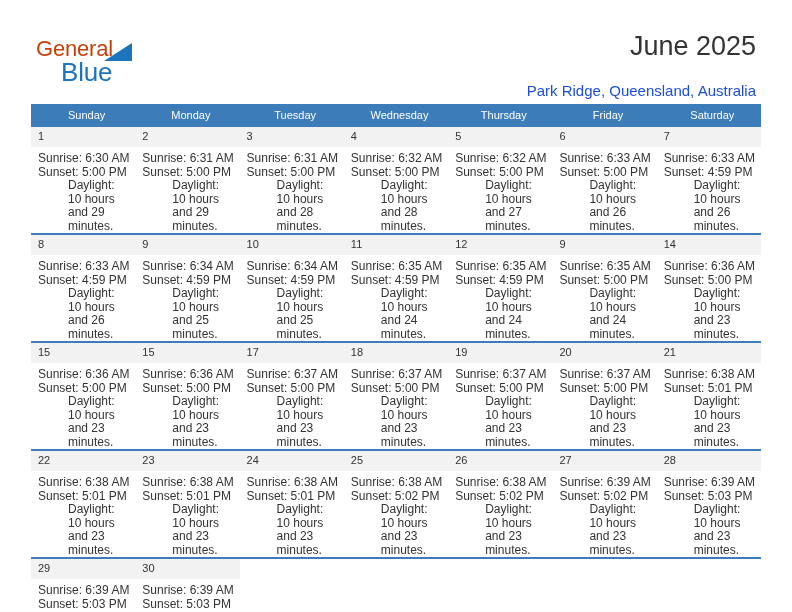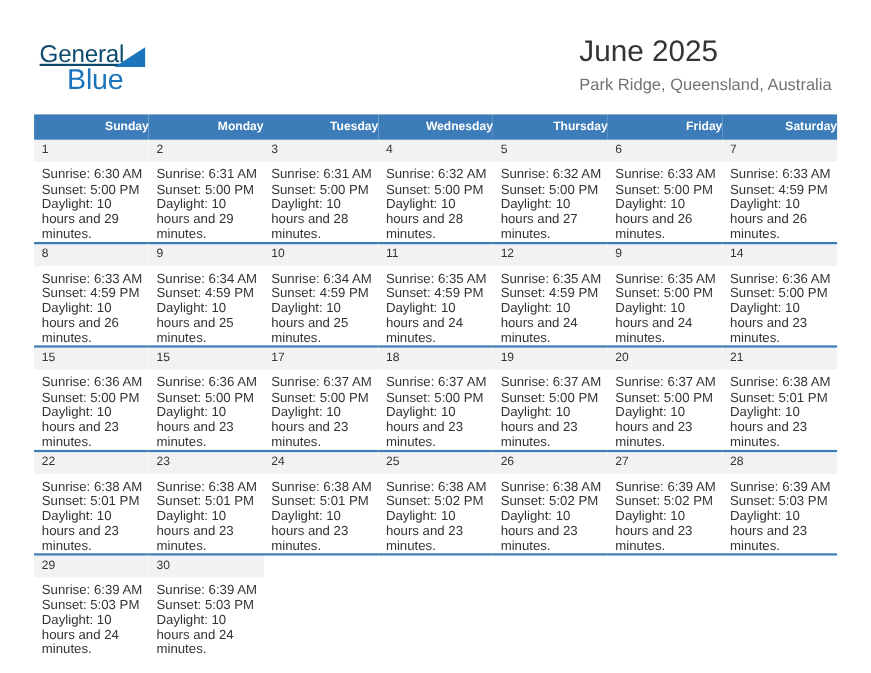--- a/index.html
+++ b/index.html
@@ -35,23 +35,22 @@
     top: 36px;
     width: 130px;
     height: 46px;
   }
   .logo-general {
     position: absolute;
     left: 0;
     top: 0;
     font-size: 22px;
     letter-spacing: -0.2px;
-    color: #0c4a6e;
+    color: #c2410c;
     font-family: "Liberation Sans", sans-serif;
-    text-decoration: underline;
   }
   .logo-tri {
     position: absolute;
     left: 68px;
     top: 7px;
     width: 0;
     height: 0;
     border-left: 28px solid transparent;
     border-bottom: 18px solid #1c75bc;
   }
@@ -61,52 +60,52 @@
     top: 21px;
     font-size: 26px;
     letter-spacing: -0.2px;
     color: #1c75bc;
     font-family: "Liberation Sans", sans-serif;
   }
   .title-block {
     position: absolute;
     right: 36px;
     top: 30px;
-    text-align: left;
+    text-align: right;
   }
   .month-title {
     font-size: 27px;
     color: #333333;
     line-height: 32px;
     font-weight: normal;
     white-space: nowrap;
   }
   .location {
     font-size: 15px;
-    color: #737373;
+    color: #1d4ed8;
     line-height: 20px;
-    margin-top: 6px;
+    margin-top: 19px;
     white-space: nowrap;
   }
 
   
   .calendar {
     position: absolute;
     left: 31px;
     top: 104px;
     width: 730px;
     border-collapse: collapse;
     table-layout: fixed;
   }
   .calendar th {
     background: #3c7cb8;
     color: #ffffff;
     font-size: 11px;
-    font-weight: bold;
-    text-align: right;
+    font-weight: normal;
+    text-align: center;
     padding: 4px 0 4px 7px;
     height: 13px;
     border: none;
   }
   .weekrow > td {
     vertical-align: top;
     padding: 0;
     border-top: 2px solid #3c7cb8;
     background: #ffffff;
     height: 87px;
@@ -130,20 +129,21 @@
     padding: 5px 6px 0 7px;
     font-size: 12px;
     line-height: 13.5px;
     color: #333333;
   }
   .details div {
     white-space: nowrap;
   }
   .details .daylight {
     white-space: normal;
+    margin-left: 30px;
   }
   .cell-empty .details {
     visibility: hidden;
   }
 </style>
 </head>
 <body>
 
 <div class="page">
 

